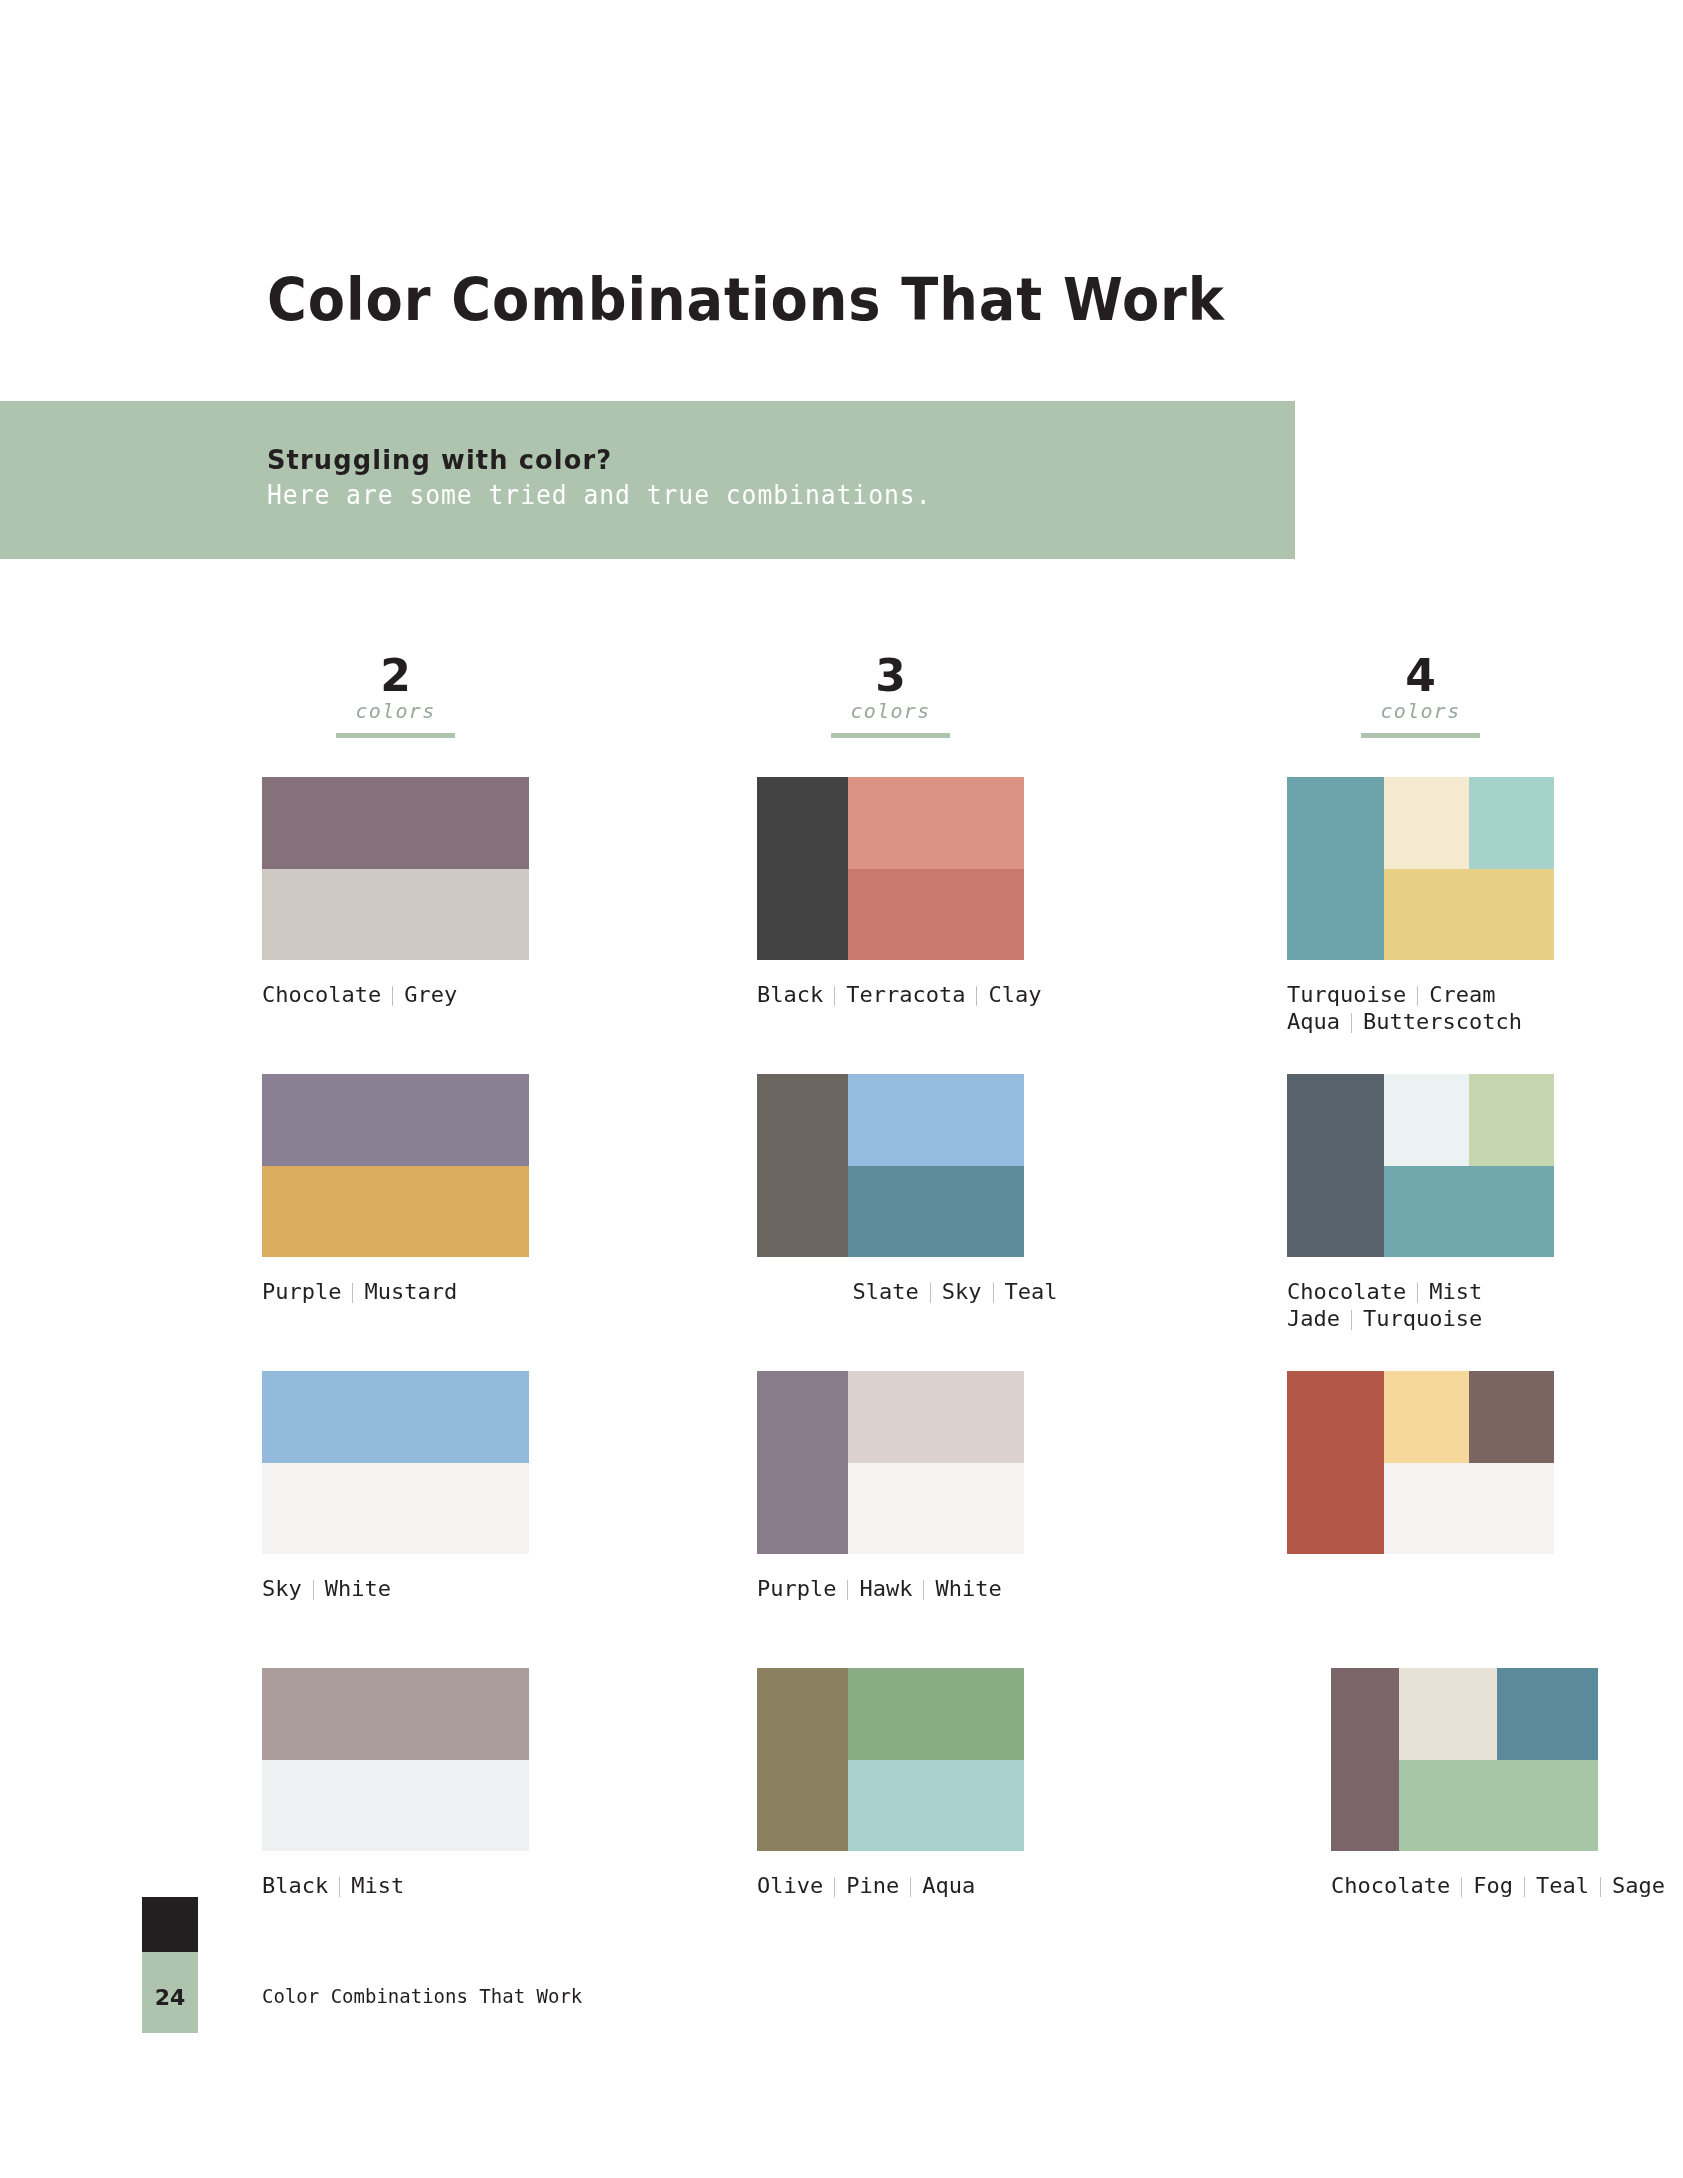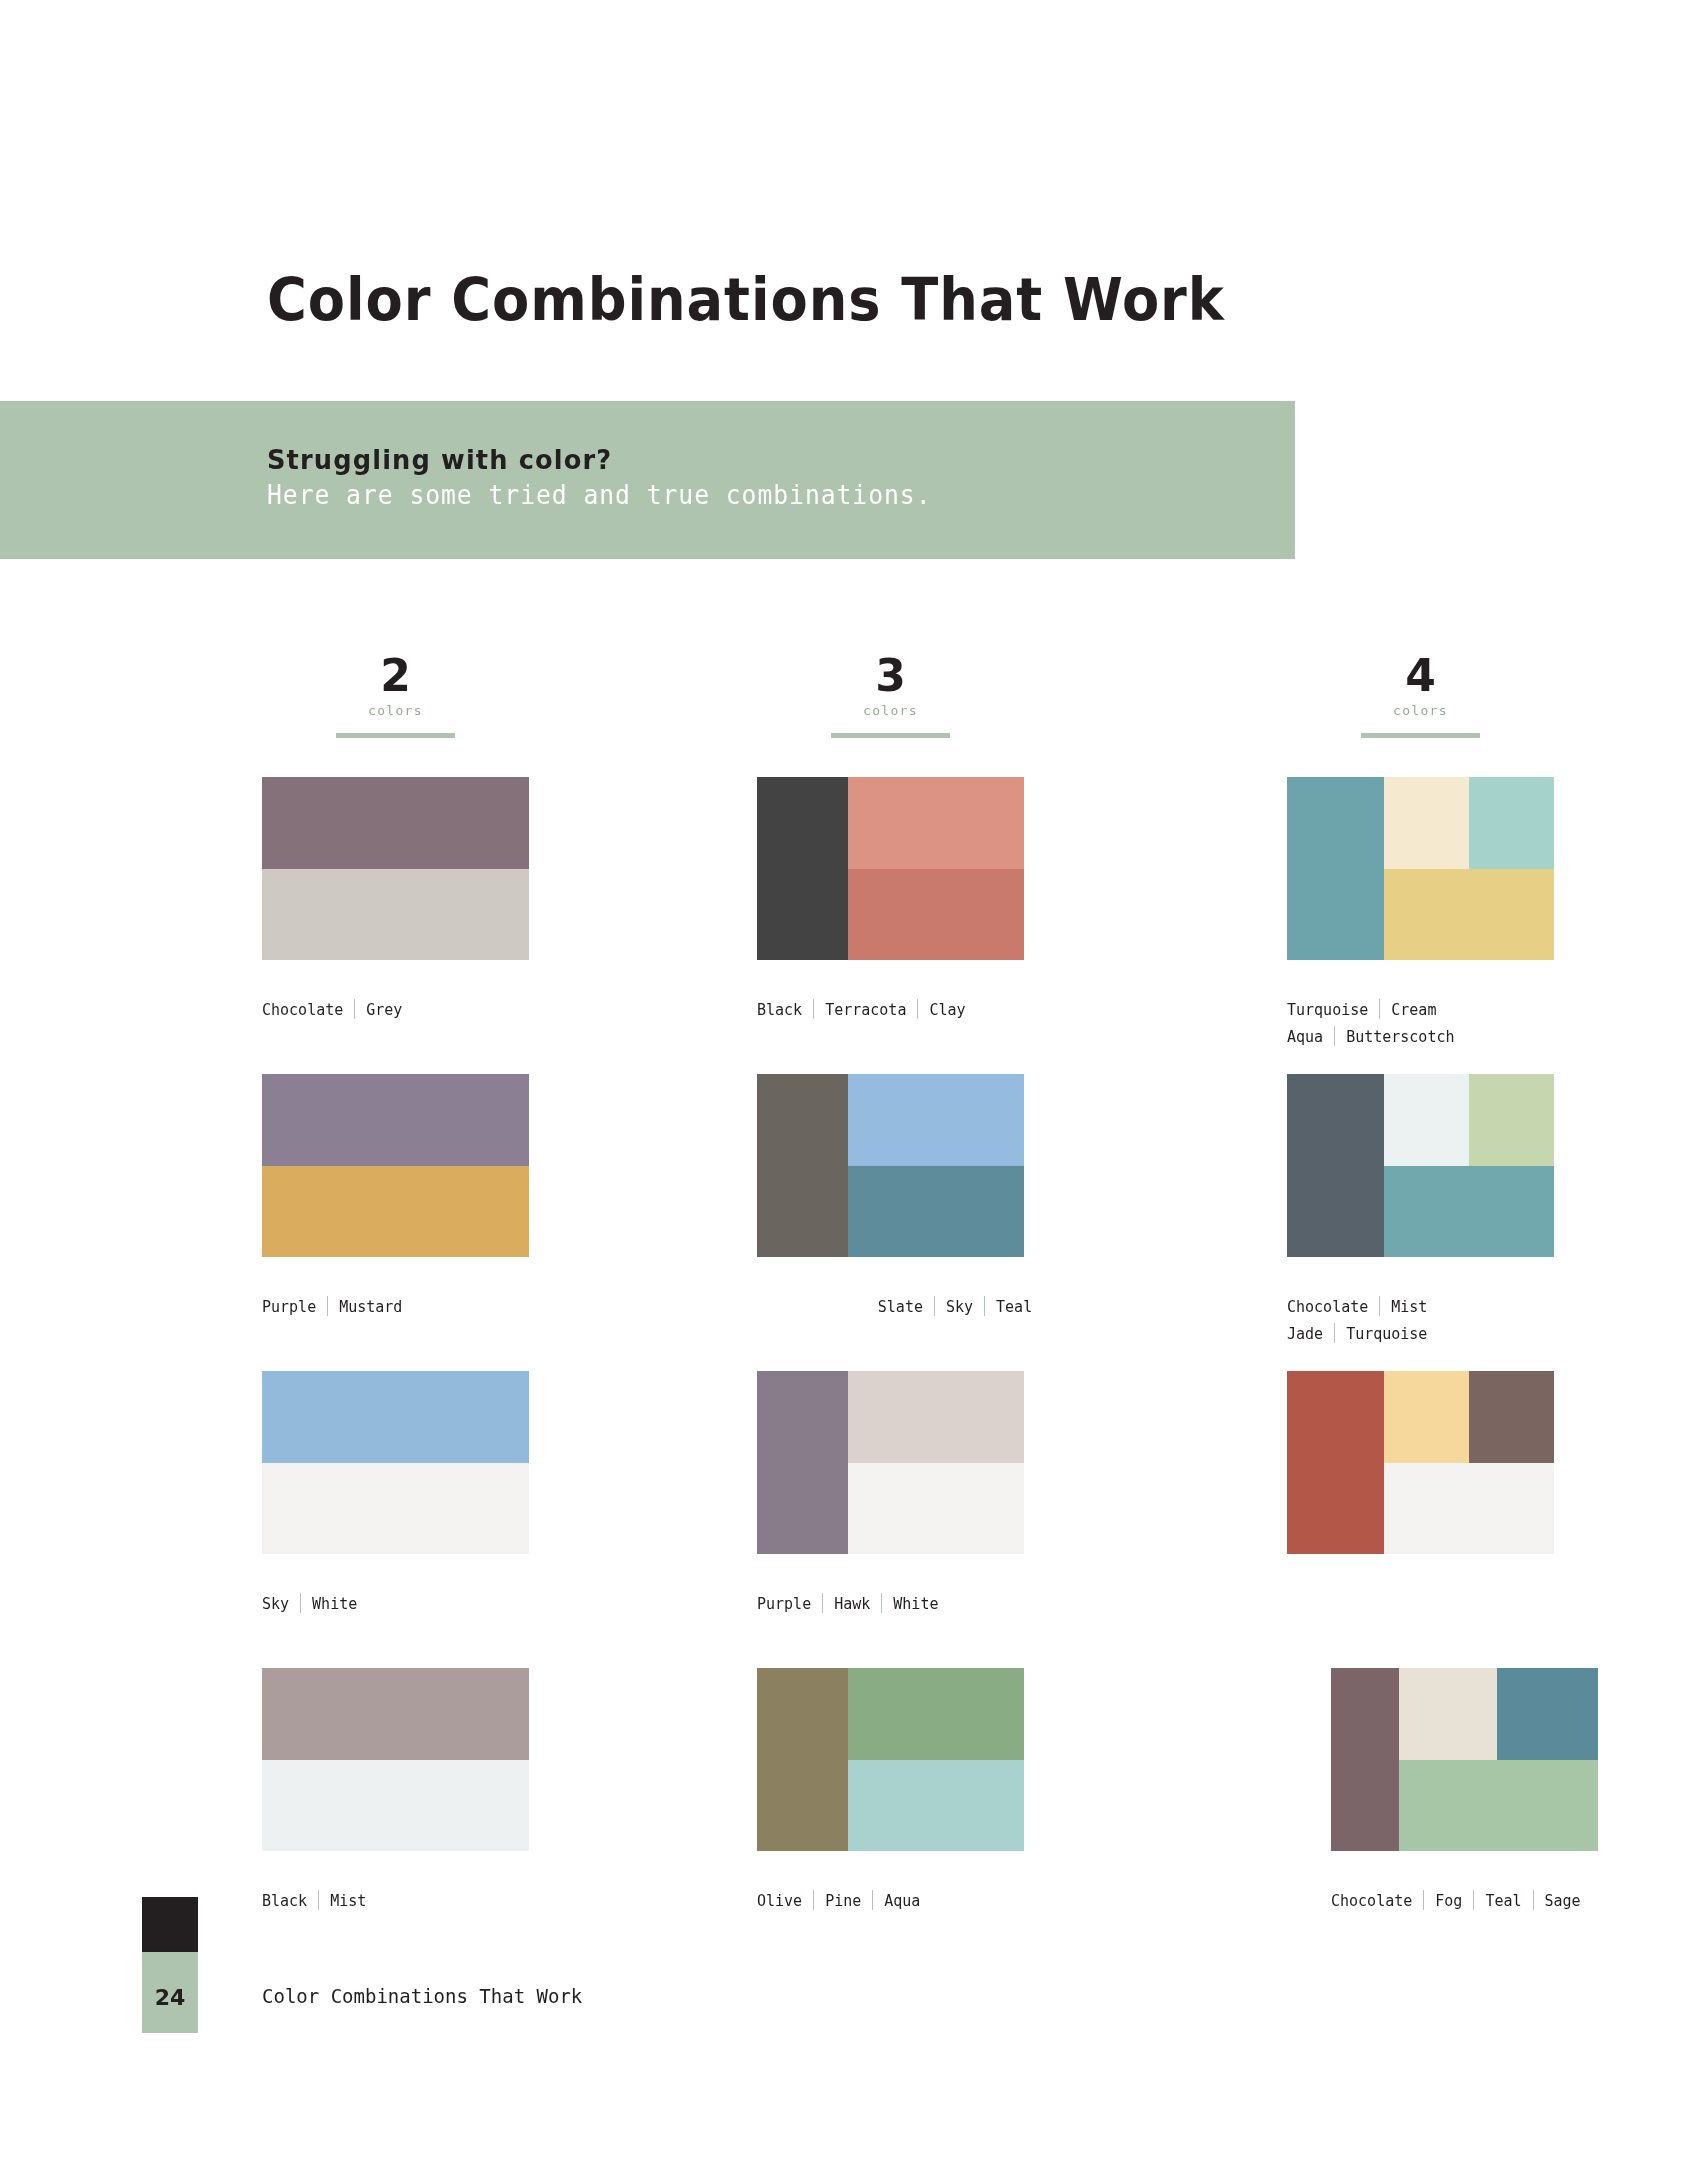--- a/index.html
+++ b/index.html
@@ -86,24 +86,25 @@
   .col-count {
     font-family: "DejaVu Sans", "Liberation Sans", sans-serif;
     font-weight: bold;
     font-size: 44px;
     color: #231f20;
     line-height: 46px;
     letter-spacing: 0;
   }
   .col-unit {
     font-family: "DejaVu Sans Mono", "Liberation Mono", monospace;
-    font-size: 13px;
+    font-size: 20px;
     color: #9aa89a;
     letter-spacing: 1.3px;
     line-height: 24px;
+    font-style: italic;
   }
   .col-rule {
     width: 119px;
     height: 5px;
     background: #aec4ae;
     margin: 10px auto 0 auto;
   }
 
   
   .swatch-row {
@@ -134,23 +135,23 @@
   .layout-4 .c3 { left: 36.5%; top: 50.5%; width: 63.5%; height: 49.5%; }
 
   
   .layout-4n .c0 { left: 0; top: 0; width: 25.5%; height: 100%; }
   .layout-4n .c1 { left: 25.5%; top: 0; width: 36.5%; height: 50.5%; }
   .layout-4n .c2 { left: 62.0%; top: 0; width: 38.0%; height: 50.5%; }
   .layout-4n .c3 { left: 25.5%; top: 50.5%; width: 74.5%; height: 49.5%; }
 
   
   .swatch-labels {
-    margin-top: 37px;
-    font-family: "DejaVu Sans Mono", "Liberation Mono", monospace;
-    font-size: 15px;
+    margin-top: 21px;
+    font-family: "DejaVu Sans Mono", "Liberation Mono", monospace;
+    font-size: 22px;
     color: #231f20;
     line-height: 27px;
     letter-spacing: 0px;
     white-space: nowrap;
   }
   .swatch-labels .sep {
     display: inline-block;
     width: 1px;
     height: 20px;
     background: #b9c4b9;

